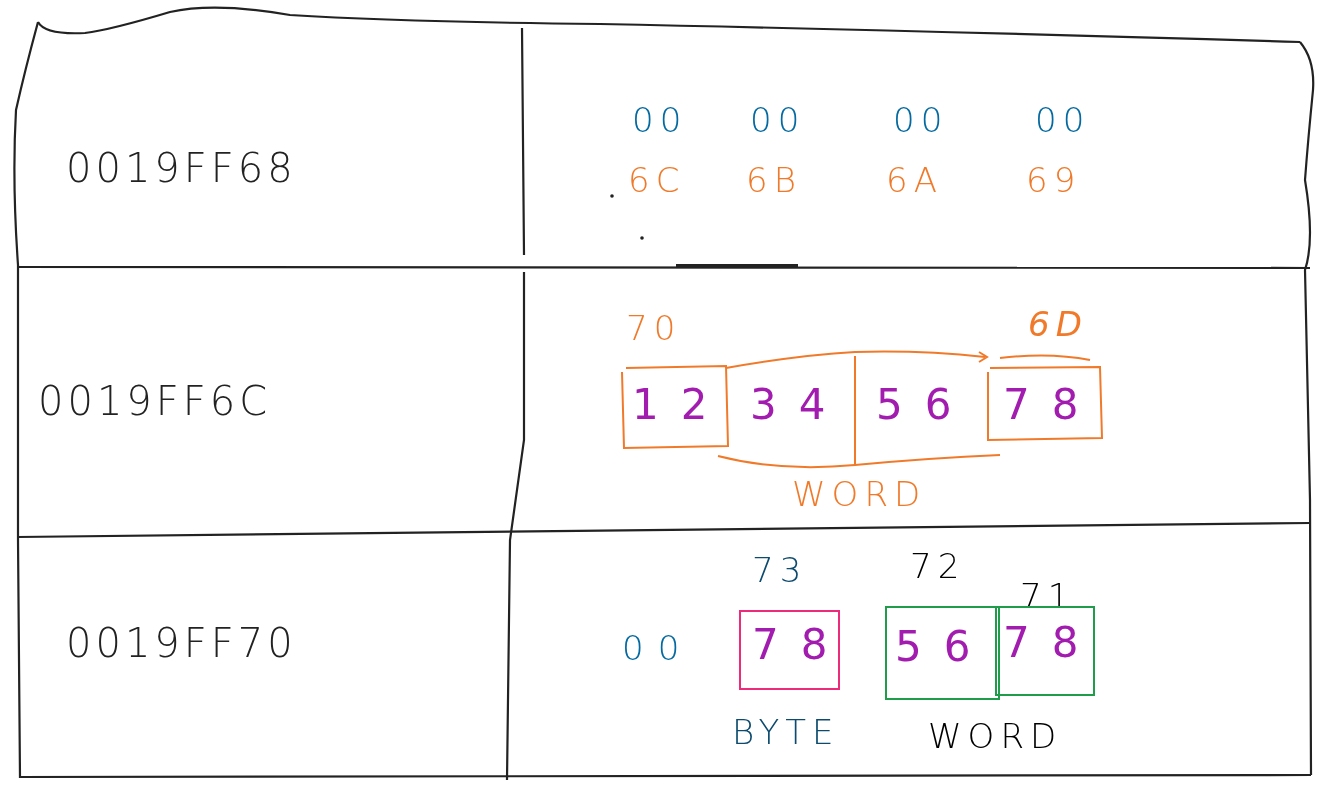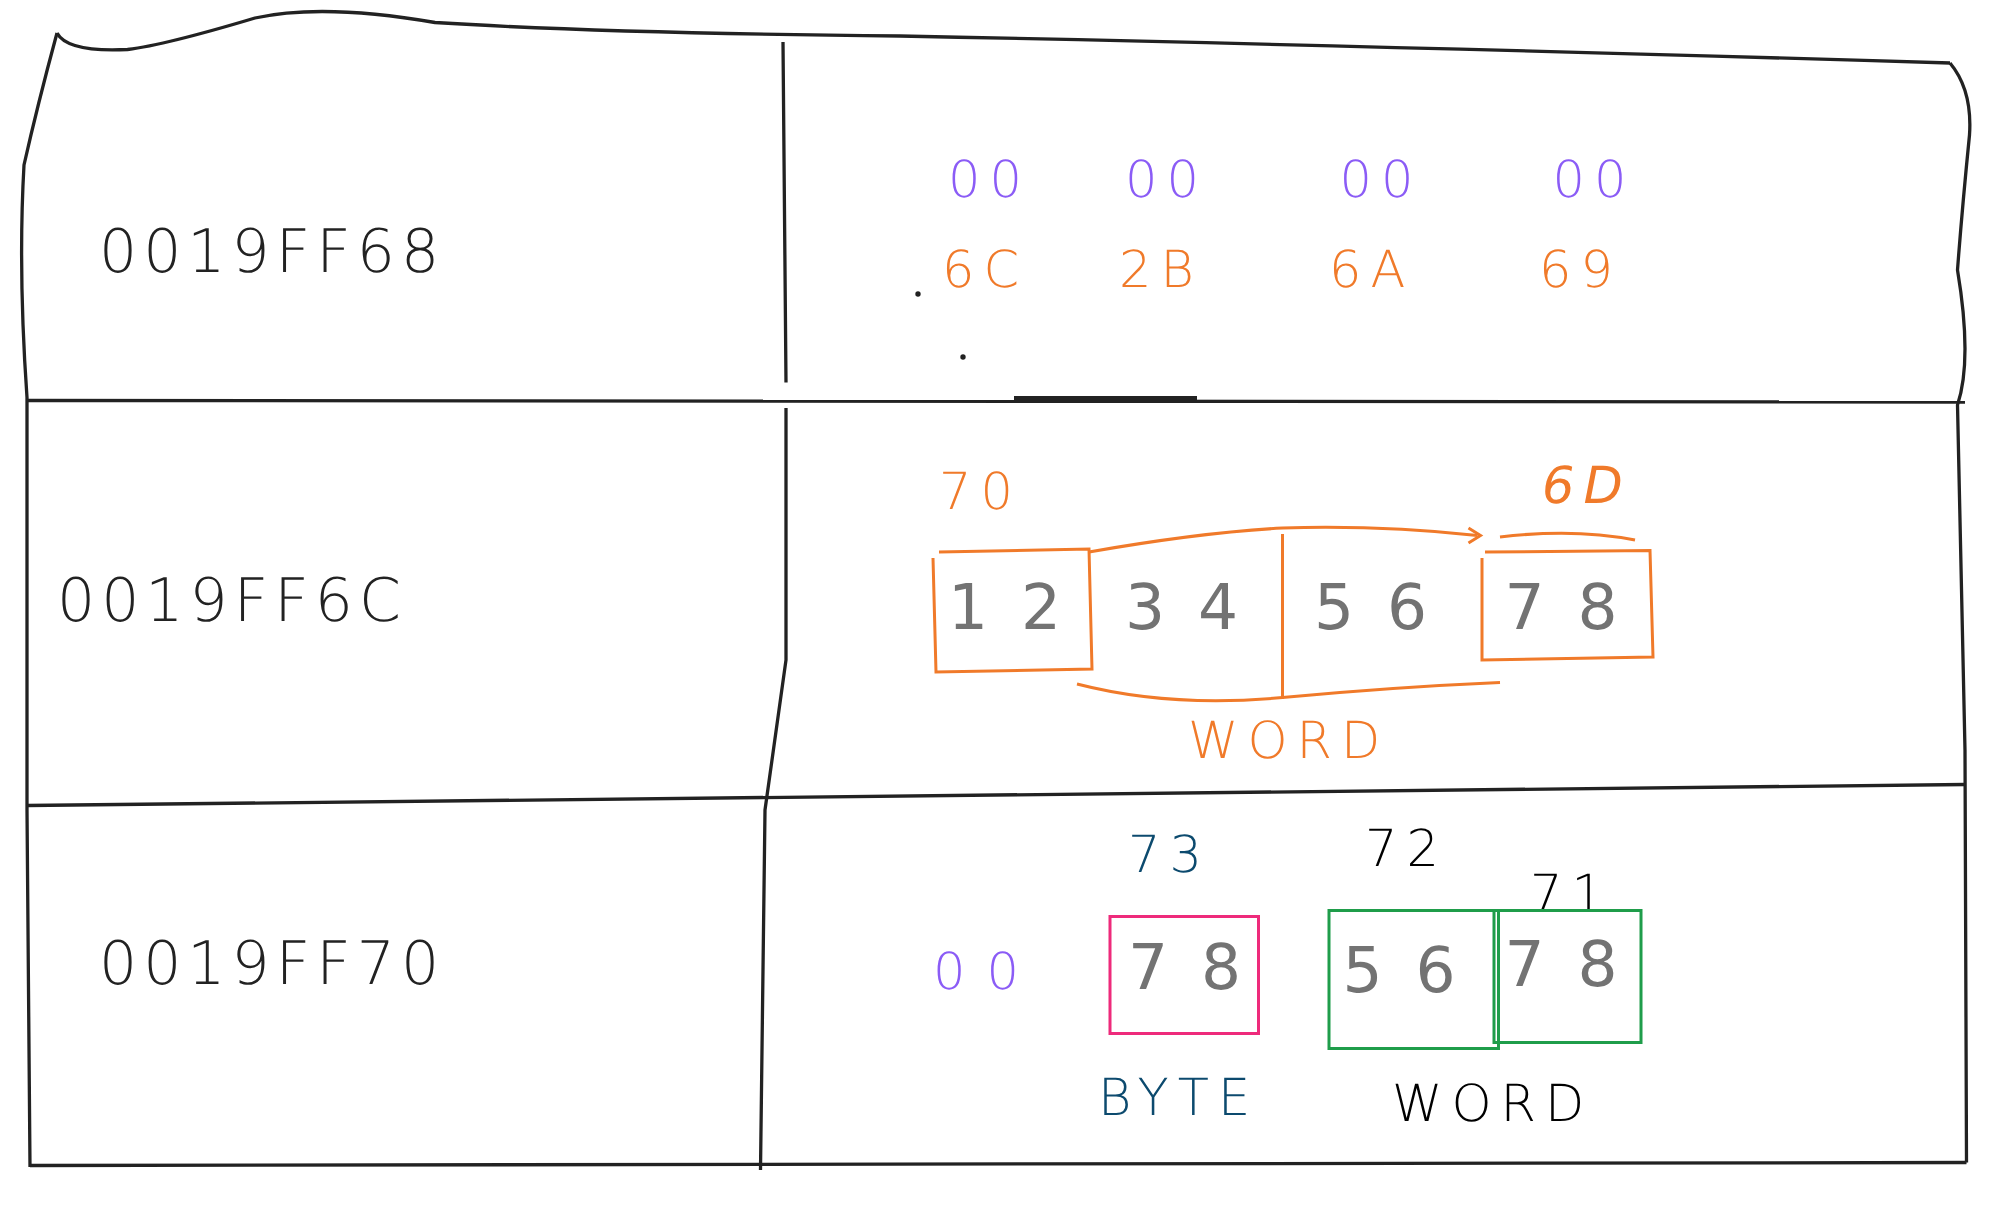--- a/index.html
+++ b/index.html
@@ -2,29 +2,29 @@
 <html><head>
 <meta charset="utf-8">
 <style>
   html, body { margin:0; padding:0; background:#ffffff; }
   body { width:1340px; height:811px; position:relative; overflow:hidden;
          font-family:"DejaVu Sans", sans-serif; color:#1e1e1e; }
   svg.frame { position:absolute; left:0; top:0; }
   .hand { position:absolute; font-family:"DejaVu Sans", sans-serif; font-weight:300;
           letter-spacing:6px; white-space:nowrap; }
   .addr { font-size:40px; color:#222; letter-spacing:4px; }
-  .byte-black { font-size:34px; color:#8b5cf6; }
+  .byte-black { font-size:34px; color:#0369a1; }
   .orange { color:#f07a2a;text-align:right; }
   .pink { color:#0c4a6e; }
   .green { color:#000000; }
   .lbl { font-size:34px; }
   .cell { position:absolute; box-sizing:border-box; }
   .cell.pink-box { border:2px solid #ee2a7b; }
   .cell.green-box { border:2px solid #1f9d4a; }
-  .digits { position:absolute; font-size:42px; color:#737373; letter-spacing:22px; }
+  .digits { position:absolute; font-size:42px; color:#a21caf; letter-spacing:22px; }
 </style>
 </head>
 <body>
 
 <svg class="frame" width="1340" height="811">
 
   <path d="M38,22 Q45,35 85,33 Q110,30 170,12 Q215,2 290,15 Q400,22 600,24 Q900,30 1300,42" fill="none" stroke="#222" stroke-width="2.2"></path>
 
   <path d="M38,22 Q25,70 16,110 Q12,180 18,265 L18,540 L20,778" fill="none" stroke="#222" stroke-width="2.2"></path>
 
@@ -49,21 +49,21 @@
   <circle cx="612" cy="196" r="1.8" fill="#222"></circle>
   <circle cx="642" cy="238" r="1.8" fill="#222"></circle>
 </svg>
 
 <div class="hand addr" style="left:66px;top:125px;margin-top:20px;">0019FF68</div>
 <div class="hand byte-black" style="left:632px;top:100px;">00</div>
 <div class="hand byte-black" style="left:750px;top:100px;">00</div>
 <div class="hand byte-black" style="left:893px;top:100px;">00</div>
 <div class="hand byte-black" style="left:1035px;top:100px;">00</div>
 <div class="hand lbl orange" style="left:628px;top:160px;">6C</div>
-<div class="hand lbl orange" style="left:746px;top:160px;">2B</div>
+<div class="hand lbl orange" style="left:746px;top:160px;">6B</div>
 <div class="hand lbl orange" style="left:886px;top:160px;">6A</div>
 <div class="hand lbl orange" style="left:1026px;top:160px;">69</div>
 
 <div class="hand addr" style="left:38px;top:378px;">0019FF6C</div>
 <div class="hand lbl orange" style="left:626px;top:308px;">70</div>
 <div class="hand lbl orange" style="left:1028px;top:304px;font-style:italic;">6D</div>
 <div class="digits" style="left:632px;top:380px;">12</div>
 <div class="digits" style="left:750px;top:380px;">34</div>
 <div class="digits" style="left:876px;top:380px;">56</div>
 <div class="digits" style="left:1003px;top:380px;">78</div>

